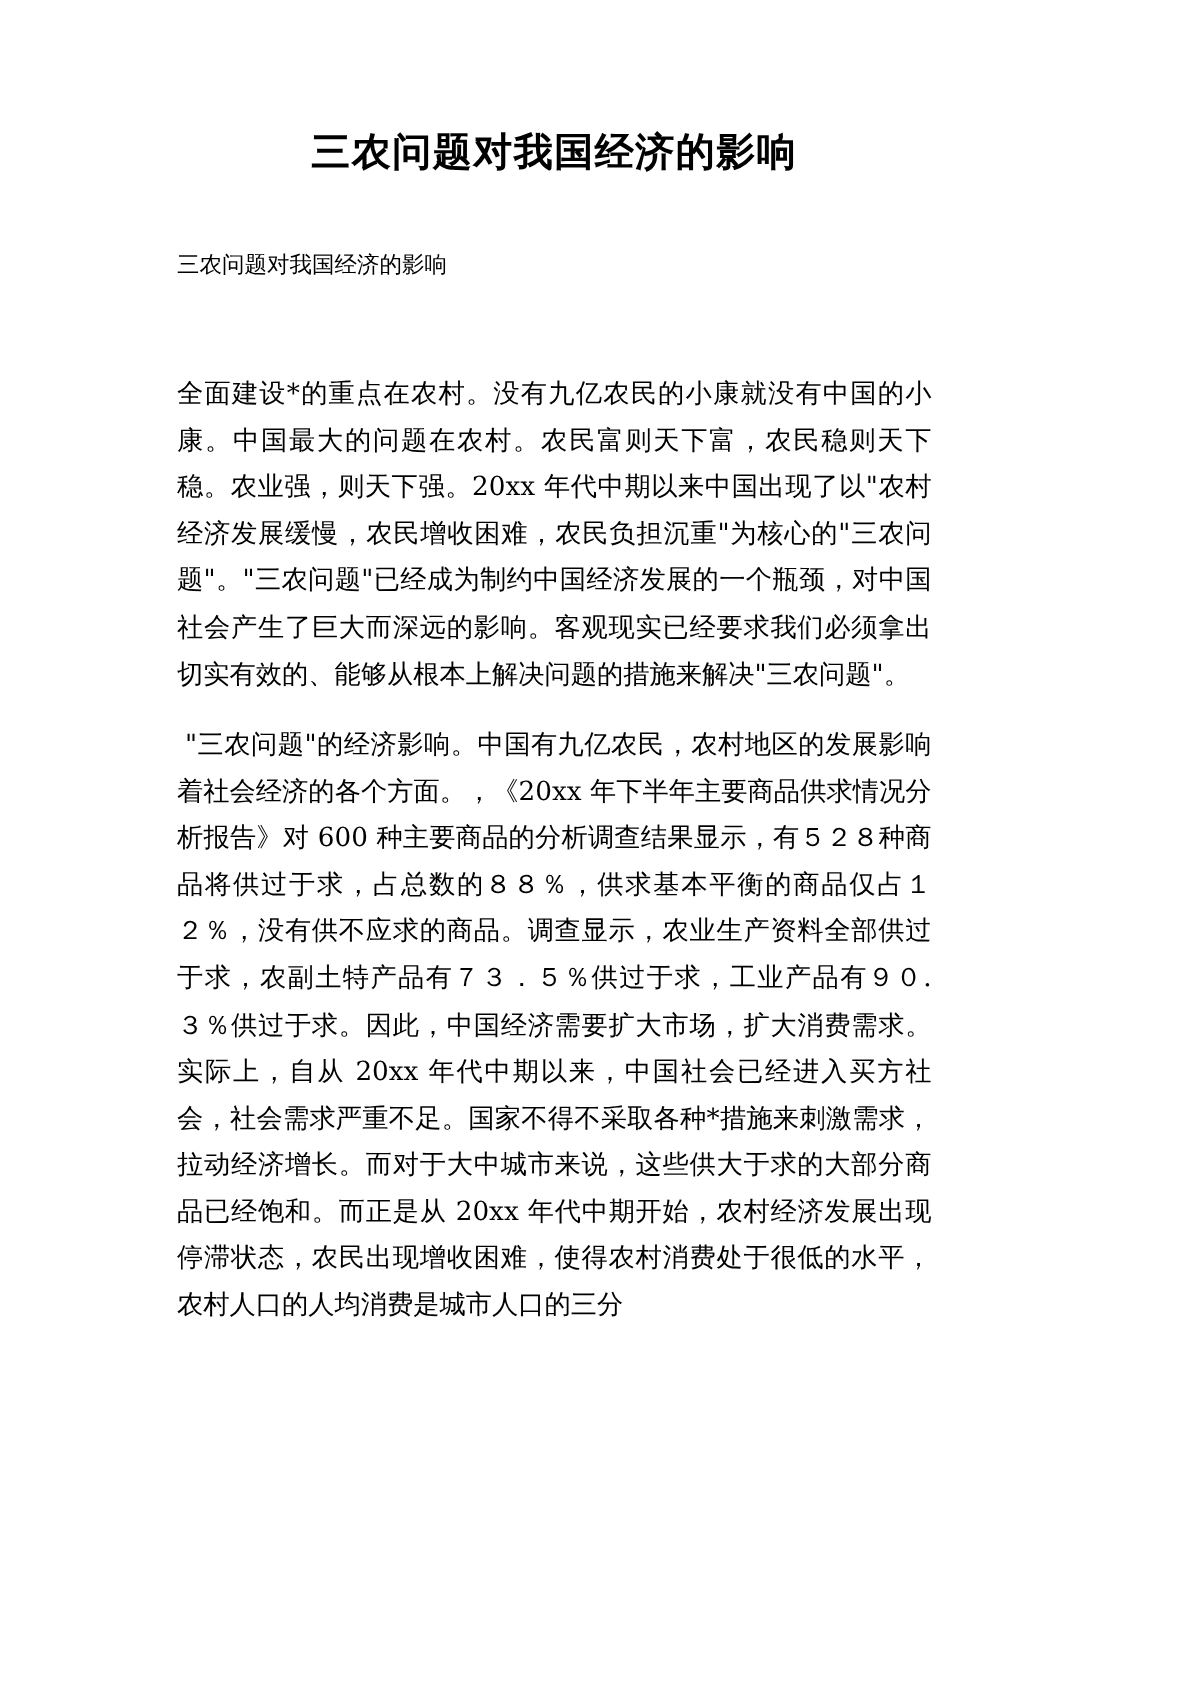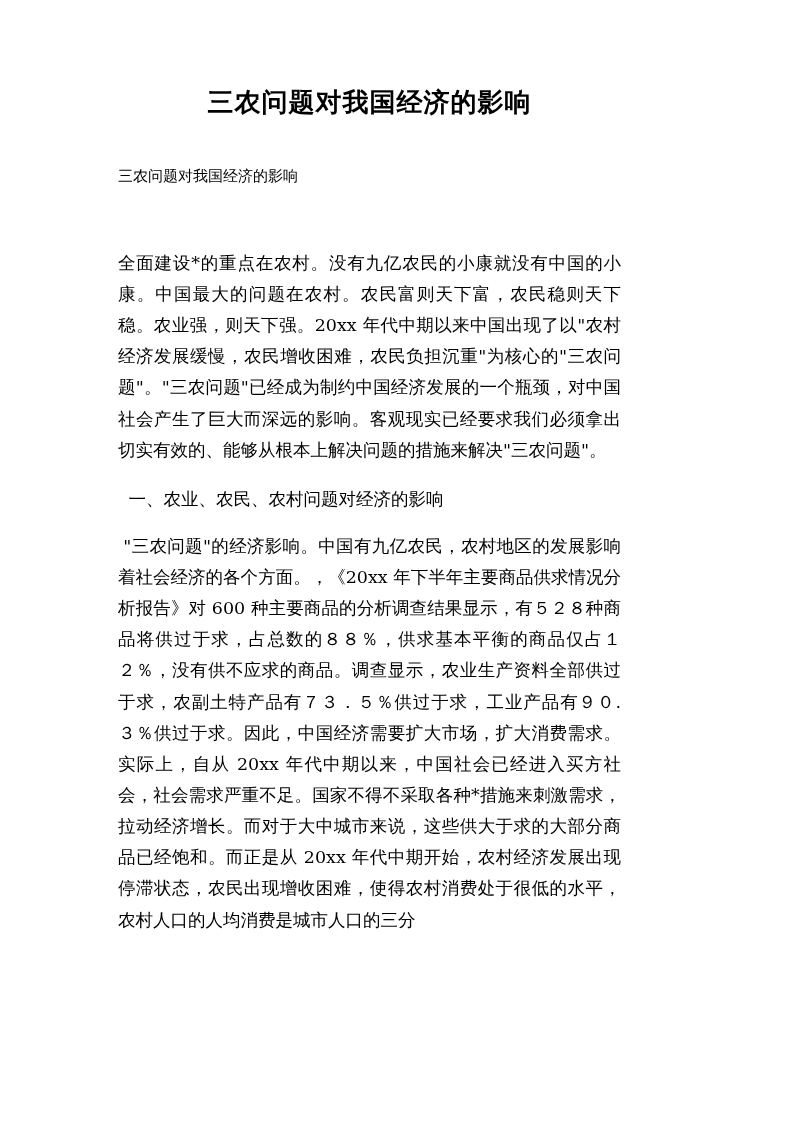--- a/index.html
+++ b/index.html
@@ -61,17 +61,16 @@
 <body>
 
 <div class="page">
 
   <h1 class="doc-title">三农问题对我国经济的影响</h1>
 
   <p class="subtitle">三农问题对我国经济的影响</p>
 
   <p class="body-para">全面建设*的重点在农村。没有九亿农民的小康就没有中国的小康。中国最大的问题在农村。农民富则天下富，农民稳则天下稳。农业强，则天下强。20xx 年代中期以来中国出现了以"农村经济发展缓慢，农民增收困难，农民负担沉重"为核心的"三农问题"。"三农问题"已经成为制约中国经济发展的一个瓶颈，对中国社会产生了巨大而深远的影响。客观现实已经要求我们必须拿出切实有效的、能够从根本上解决问题的措施来解决"三农问题"。</p>
 
-  <p class="section-heading">一、农业、农民、农村问题对经济的影响</p>
 
   <p class="body-para para-indent tight">"三农问题"的经济影响。中国有九亿农民，农村地区的发展影响着社会经济的各个方面。，《20xx 年下半年主要商品供求情况分析报告》对 600 种主要商品的分析调查结果显示，有５２８种商品将供过于求，占总数的８８％，供求基本平衡的商品仅占１２％，没有供不应求的商品。调查显示，农业生产资料全部供过于求，农副土特产品有７３．５％供过于求，工业产品有９０.３％供过于求。因此，中国经济需要扩大市场，扩大消费需求。实际上，自从 20xx 年代中期以来，中国社会已经进入买方社会，社会需求严重不足。国家不得不采取各种*措施来刺激需求，拉动经济增长。而对于大中城市来说，这些供大于求的大部分商品已经饱和。而正是从 20xx 年代中期开始，农村经济发展出现停滞状态，农民出现增收困难，使得农村消费处于很低的水平，农村人口的人均消费是城市人口的三分</p>
 
 </div>
 
 </body></html>

